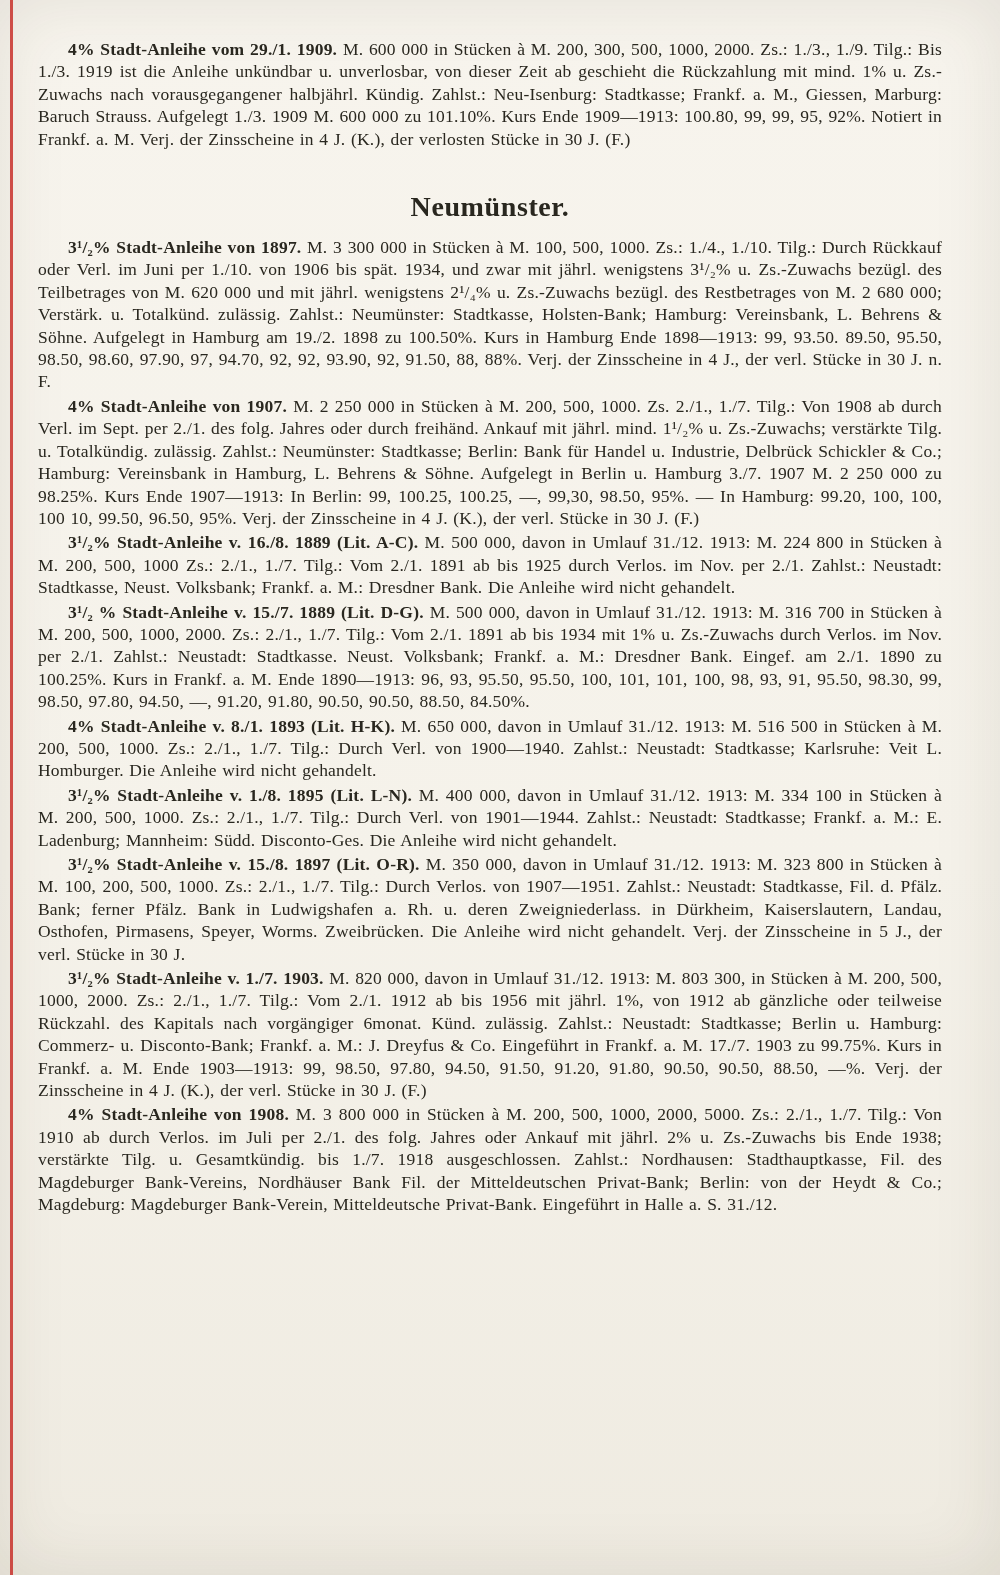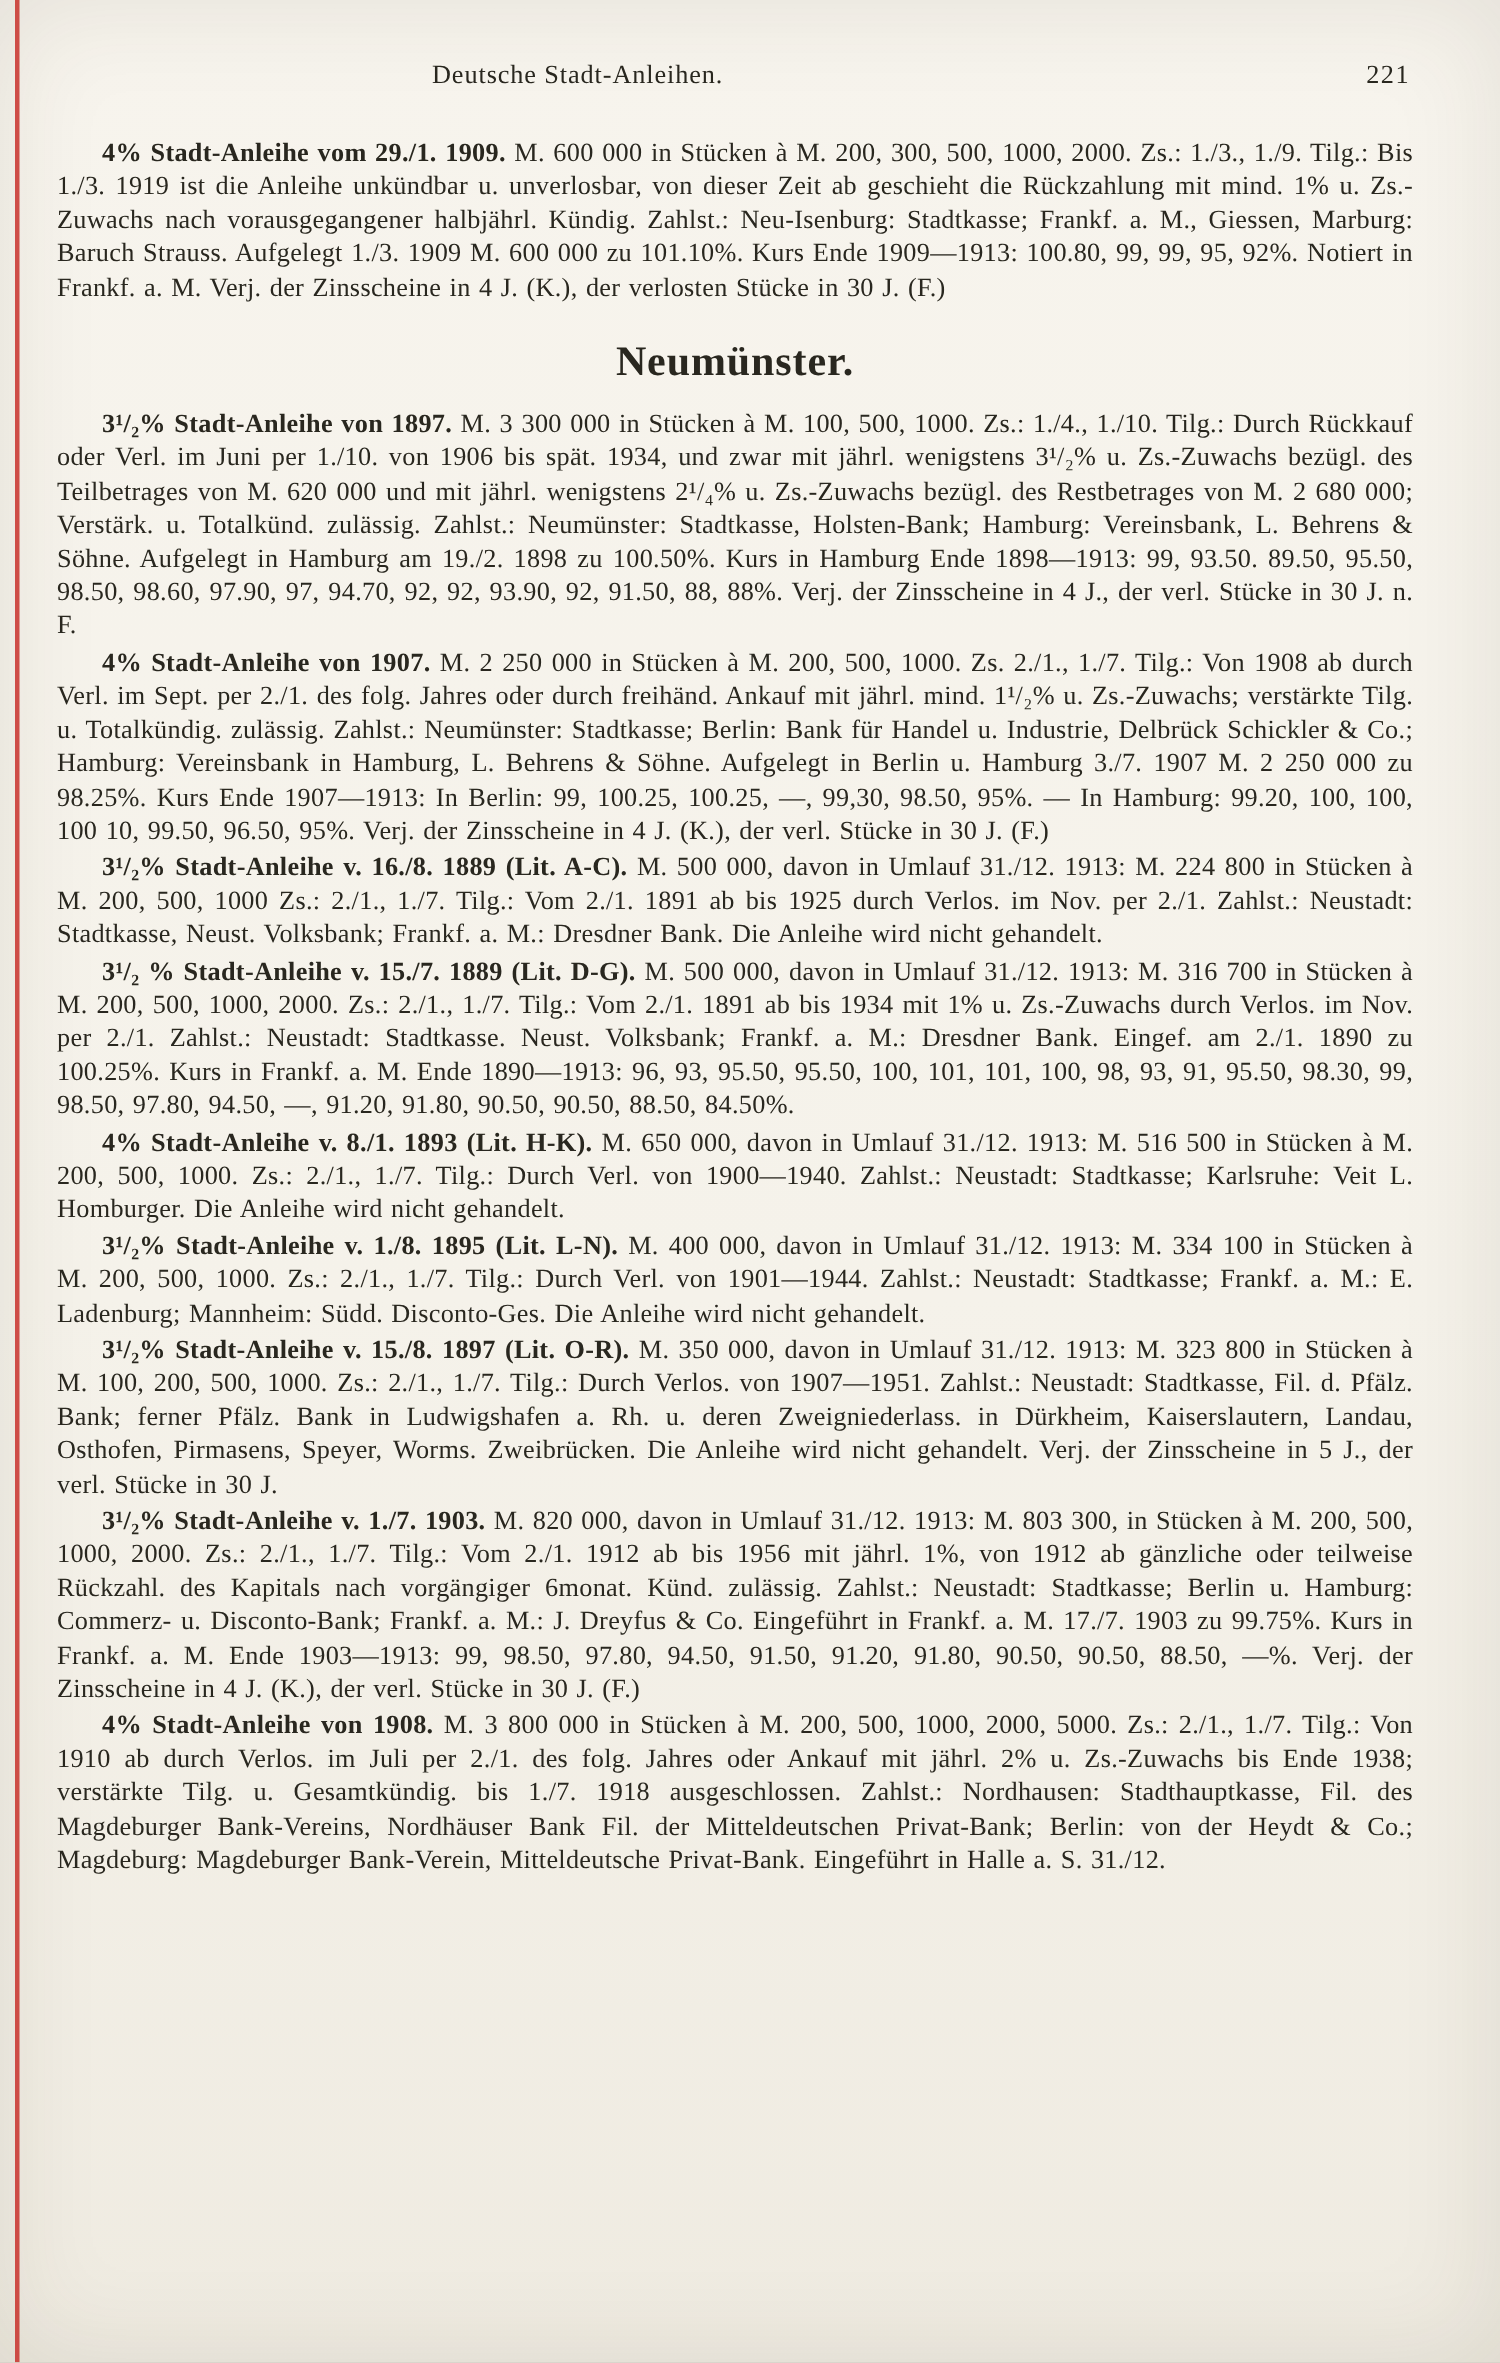--- a/index.html
+++ b/index.html
@@ -55,33 +55,29 @@
     text-align:justify;
     word-spacing:1px;
   }
   p.entry b{font-weight:bold;}
   h2.city{
     text-align:center;
     font-size:28px;
     line-height:32px;
     font-weight:bold;
     letter-spacing:0.6px;
-    margin:24px 0 13px 0;
+    margin:41px 0 13px 0;
   }
 </style>
 </head>
 <body>
 
 <div class="page">
   <div class="margin-line"></div>
 
-  <div class="running-header">
-    <span class="rh-title">Deutsche Stadt-Anleihen.</span>
-    <span class="rh-page">221</span>
-  </div>
 
   <div class="content">
 
     <p class="entry"><b>4% Stadt-Anleihe vom 29./1. 1909.</b> <span>M. 600 000 in Stücken à M. 200, 300, 500, 1000, 2000. Zs.: 1./3., 1./9. Tilg.: Bis 1./3. 1919 ist die Anleihe unkündbar u. unverlosbar, von dieser Zeit ab geschieht die Rückzahlung mit mind. 1% u. Zs.-Zuwachs nach vorausgegangener halbjährl. Kündig. Zahlst.: Neu-Isenburg: Stadtkasse; Frankf. a. M., Giessen, Marburg: Baruch Strauss. Aufgelegt 1./3. 1909 M. 600 000 zu 101.10%. Kurs Ende 1909—1913: 100.80, 99, 99, 95, 92%. Notiert in Frankf. a. M. Verj. der Zinsscheine in 4 J. (K.), der verlosten Stücke in 30 J. (F.)</span></p>
 
     <h2 class="city">Neumünster.</h2>
     <p class="entry"><b>3¹/₂% Stadt-Anleihe von 1897.</b> <span>M. 3 300 000 in Stücken à M. 100, 500, 1000. Zs.: 1./4., 1./10. Tilg.: Durch Rückkauf oder Verl. im Juni per 1./10. von 1906 bis spät. 1934, und zwar mit jährl. wenigstens 3¹/₂% u. Zs.-Zuwachs bezügl. des Teilbetrages von M. 620 000 und mit jährl. wenigstens 2¹/₄% u. Zs.-Zuwachs bezügl. des Restbetrages von M. 2 680 000; Verstärk. u. Totalkünd. zulässig. Zahlst.: Neumünster: Stadtkasse, Holsten-Bank; Hamburg: Vereinsbank, L. Behrens &amp; Söhne. Aufgelegt in Hamburg am 19./2. 1898 zu 100.50%. Kurs in Hamburg Ende 1898—1913: 99, 93.50. 89.50, 95.50, 98.50, 98.60, 97.90, 97, 94.70, 92, 92, 93.90, 92, 91.50, 88, 88%. Verj. der Zinsscheine in 4 J., der verl. Stücke in 30 J. n. F.</span></p>
     <p class="entry"><b>4% Stadt-Anleihe von 1907.</b> <span>M. 2 250 000 in Stücken à M. 200, 500, 1000. Zs. 2./1., 1./7. Tilg.: Von 1908 ab durch Verl. im Sept. per 2./1. des folg. Jahres oder durch freihänd. Ankauf mit jährl. mind. 1¹/₂% u. Zs.-Zuwachs; verstärkte Tilg. u. Totalkündig. zulässig. Zahlst.: Neumünster: Stadtkasse; Berlin: Bank für Handel u. Industrie, Delbrück Schickler &amp; Co.; Hamburg: Vereinsbank in Hamburg, L. Behrens &amp; Söhne. Aufgelegt in Berlin u. Hamburg 3./7. 1907 M. 2 250 000 zu 98.25%. Kurs Ende 1907—1913: In Berlin: 99, 100.25, 100.25, —, 99,30, 98.50, 95%. — In Hamburg: 99.20, 100, 100, 100 10, 99.50, 96.50, 95%. Verj. der Zinsscheine in 4 J. (K.), der verl. Stücke in 30 J. (F.)</span></p>
 
     <p class="entry"><b>3¹/₂% Stadt-Anleihe v. 16./8. 1889 (Lit. A-C).</b> <span>M. 500 000, davon in Umlauf 31./12. 1913: M. 224 800 in Stücken à M. 200, 500, 1000 Zs.: 2./1., 1./7. Tilg.: Vom 2./1. 1891 ab bis 1925 durch Verlos. im Nov. per 2./1. Zahlst.: Neustadt: Stadtkasse, Neust. Volksbank; Frankf. a. M.: Dresdner Bank. Die Anleihe wird nicht gehandelt.</span></p>

